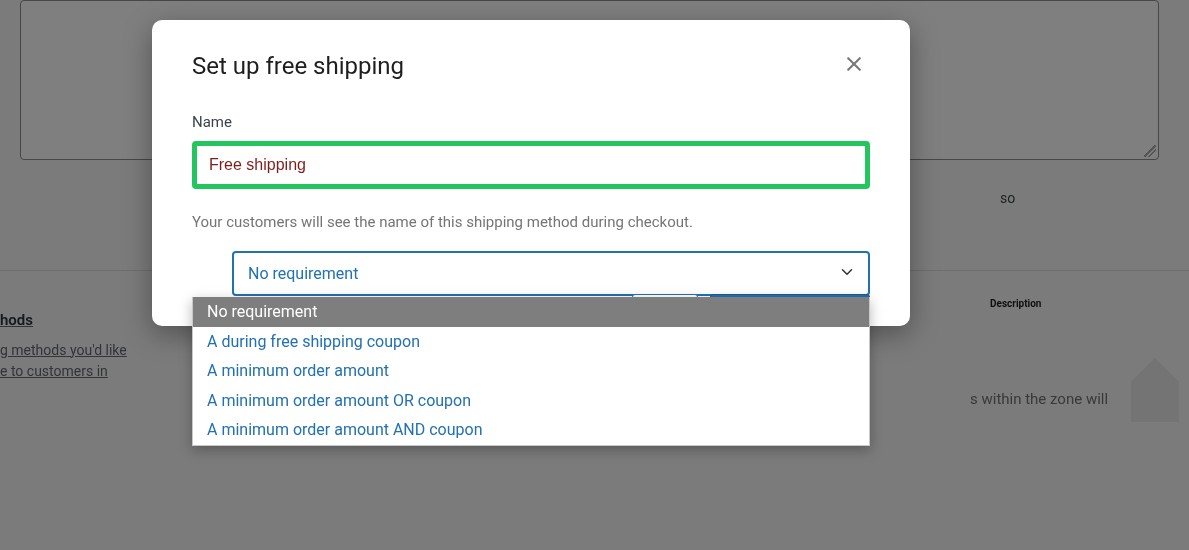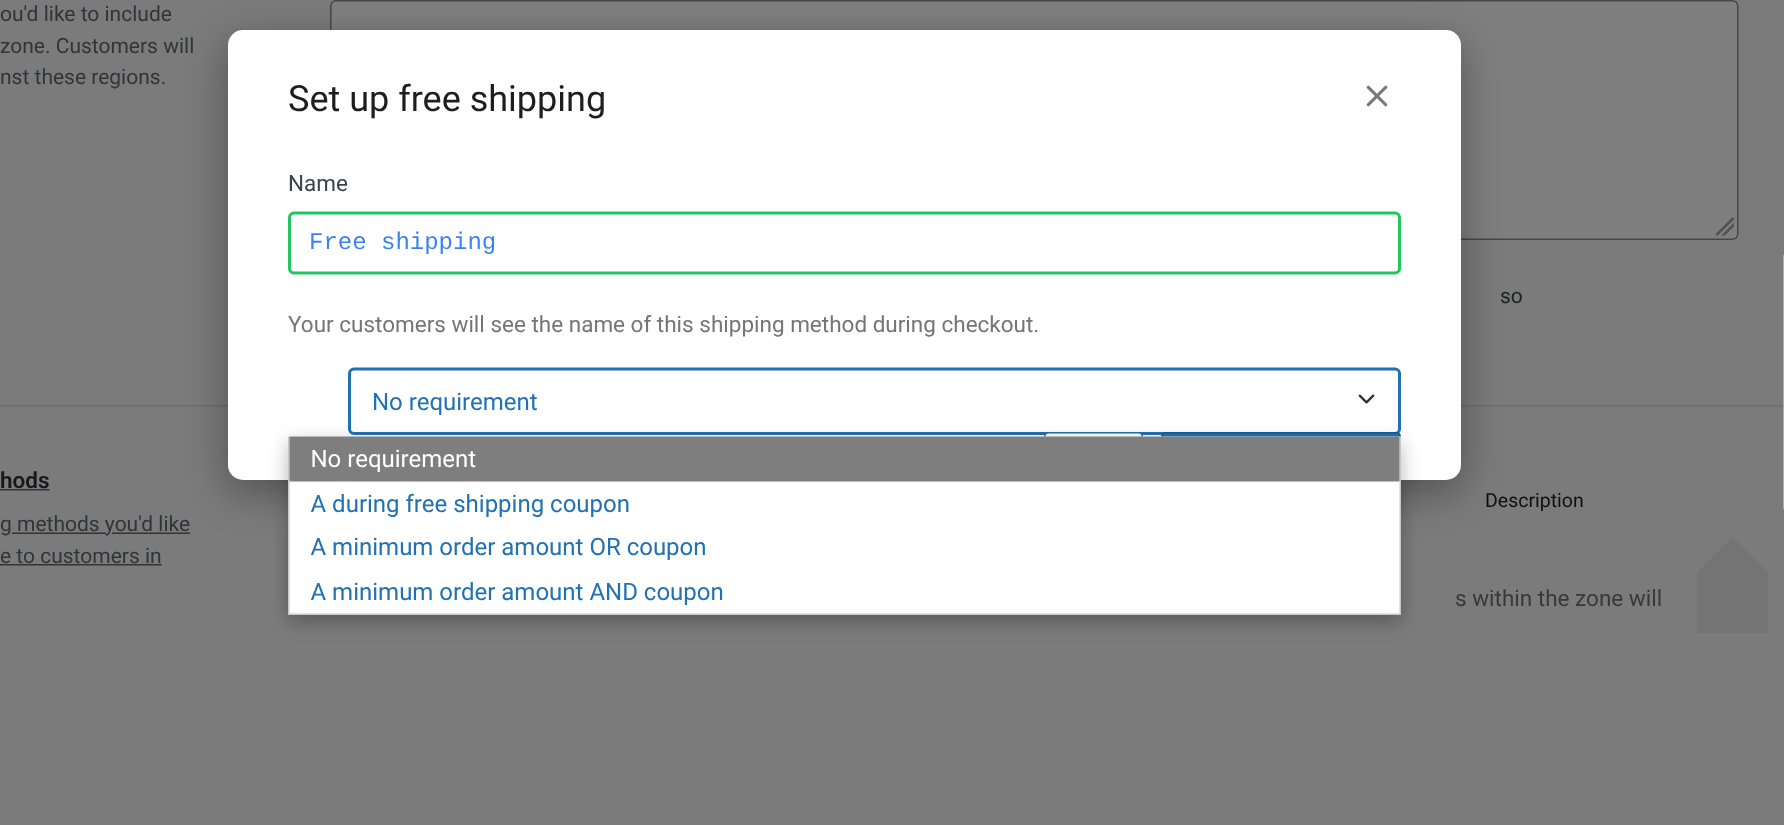--- a/index.html
+++ b/index.html
@@ -83,23 +83,22 @@
       font-weight: 600;
       color: #2c3338;
       font-size: 15px;
       display: block;
       margin-bottom: 8px;
     }
     .bg-table-head {
       position: absolute;
       top: 298px;
       left: 990px;
-      font-weight: 400;
-      font-size: 13px;
-      margin-top: 29px;
+      font-weight: 700;
+      font-size: 10px;
     }
     .bg-zone-txt {
       position: absolute;
       top: 390px;
       left: 970px;
       font-size: 15px;
       color: #737373;
     }
     .bg-illu {
       position: absolute;
@@ -115,21 +114,21 @@
     
     .overlay {
       position: absolute;
       inset: 0;
       background: rgba(0,0,0,0.5);
     }
     .modal {
       position: absolute;
       left: 152px;
       top: 0;
-      width: 822px;
+      width: 758px;
       background: #fff;
       border-radius: 10px;
       box-shadow: 0 8px 28px rgba(0,0,0,0.35);
       padding: 0 40px 30px 40px;
       margin-top: 20px;
     }
     .modal-header {
       display: flex;
       justify-content: space-between;
       align-items: center;
@@ -156,25 +155,25 @@
     .form-label {
       display: block;
       font-size: 15px;
       color: #3c434a;
       margin-bottom: 10px;
     }
     .text-input {
       width: 100%;
       padding: 10px 12px;
       font-size: 16px;
-      border: 2px solid #22c55e;
+      border: 5px solid #22c55e;
       border-radius: 4px;
       background: #fff;
-      color: #3b82f6;
-      font-family: Liberation Mono, monospace;
+      color: #7f1d1d;
+      font-family: Liberation Sans, sans-serif;
     }
     .help-text {
       margin-top: 24px;
       font-size: 15px;
       color: #757575;
     }
 
     .select-wrap {
       position: relative;
       width: 100%;
@@ -251,25 +250,20 @@
       border: 1px solid #135e96;
       border-radius: 3px;
     }
   </style>
 </head>
 <body>
 
 <div class="bg-page">
 
   <div class="bg-row" style="padding-top:0;">
-    <div class="bg-left">
-      <div>ou'd like to include</div>
-      <div>zone. Customers will</div>
-      <div>nst these regions.</div>
-    </div>
     <div class="bg-textarea"></div>
   </div>
 
   <div class="bg-sotxt">so</div>
 
   <hr class="bg-hr" style="margin-top:80px;">
 
   <div class="bg-row2" style="padding-left:0;">
     <div class="bg-left2">
       <span class="hdr">hods</span>
@@ -314,20 +308,21 @@
       </button>
       <span class="chevron">
         <svg viewBox="0 0 24 24" fill="none" stroke="currentColor" stroke-width="2" stroke-linecap="round" stroke-linejoin="round">
           <polyline points="6 9 12 15 18 9"></polyline>
         </svg>
       </span>
 
       <div class="dropdown">
         <div class="dropdown-item selected">No requirement</div>
         <div class="dropdown-item">A during free shipping coupon</div>
+        <div class="dropdown-item">A minimum order amount</div>
         <div class="dropdown-item">A minimum order amount OR coupon</div>
         <div class="dropdown-item">A minimum order amount AND coupon</div>
       </div>
     </div>
 
   </div>
 
   <div class="modal-footer">
     <div class="btn-secondary"></div>
     <div class="btn-primary"></div>

